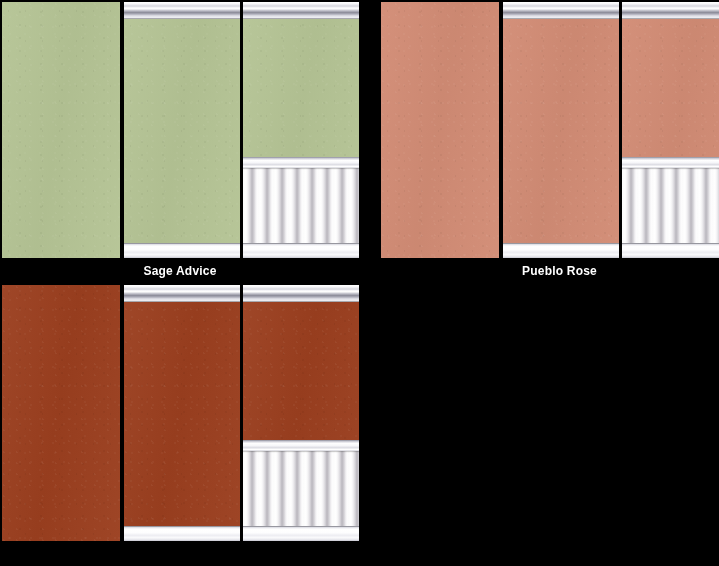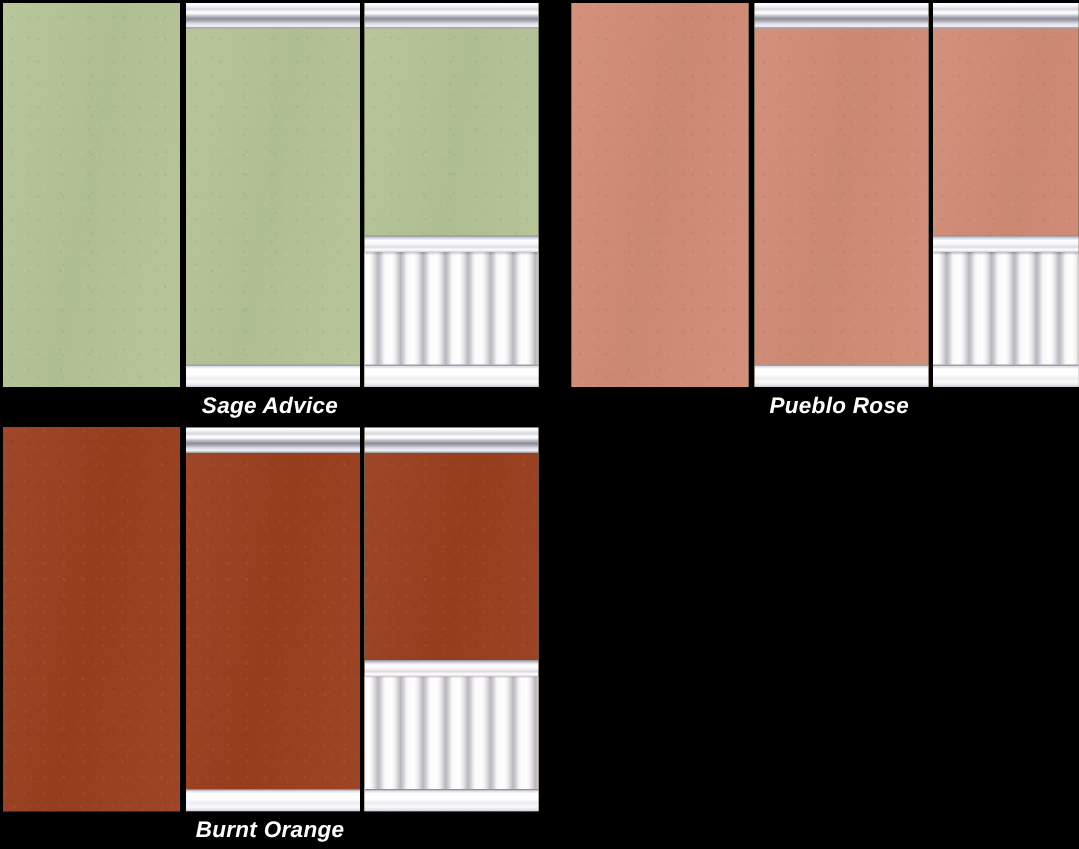--- a/index.html
+++ b/index.html
@@ -152,27 +152,26 @@
     display:flex;
     align-items:center;
     justify-content:center;
     background:#000;
     z-index:6;
   }
   .group-right .label-band { width:359px; }
   .label-text {
     color:#ffffff;
     font-family:"Liberation Sans", sans-serif;
-    font-size:15px;
+    font-size:12px;
     font-weight:bold;
     letter-spacing:.2px;
     line-height:1;
     text-align:left;
     white-space:nowrap;
-    font-style:italic;
   }
 </style>
 </head>
 <body>
 
 <div id="board" style="background: rgb(0, 0, 0);">
 
   <div class="row row-0">
 
     <div class="group group-left">
@@ -241,20 +240,17 @@
       </div>
 
       <div class="panel p2">
         <div class="wall" style="background-color: rgb(155, 63, 31);"></div>
         <div class="crown"></div>
         <div class="wainscot" style="height:90px"></div>
         <div class="chairrail" style="bottom:90px"></div>
         <div class="baseboard"></div>
       </div>
 
-      <div class="label-band">
-        <span class="label-text">Burnt Orange</span>
-      </div>
     </div>
 
   </div>
 
 </div>
 
 </body></html>

